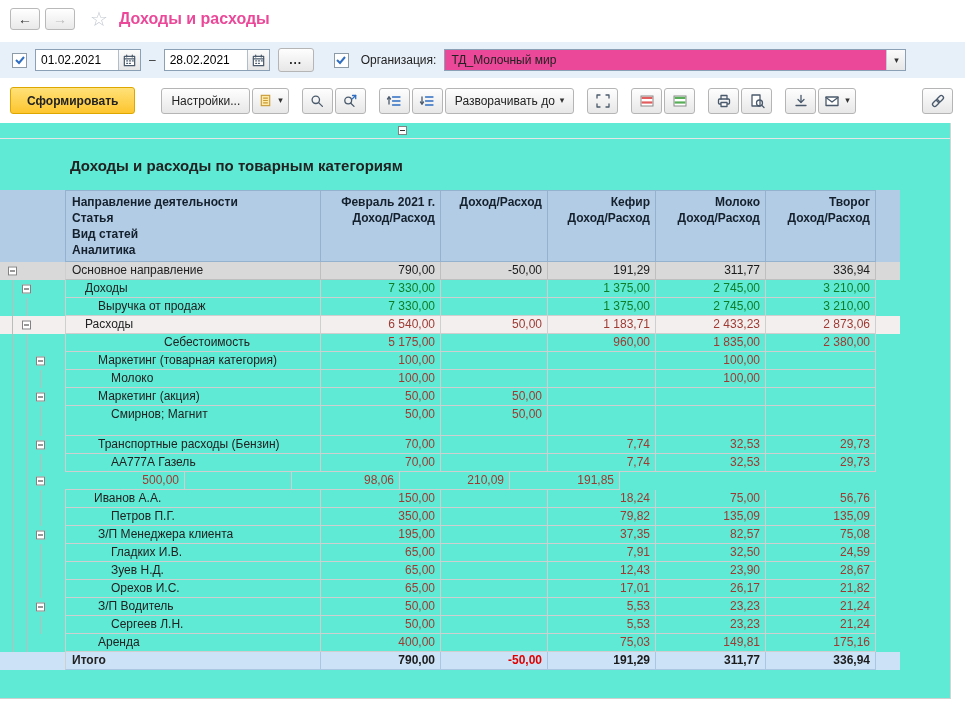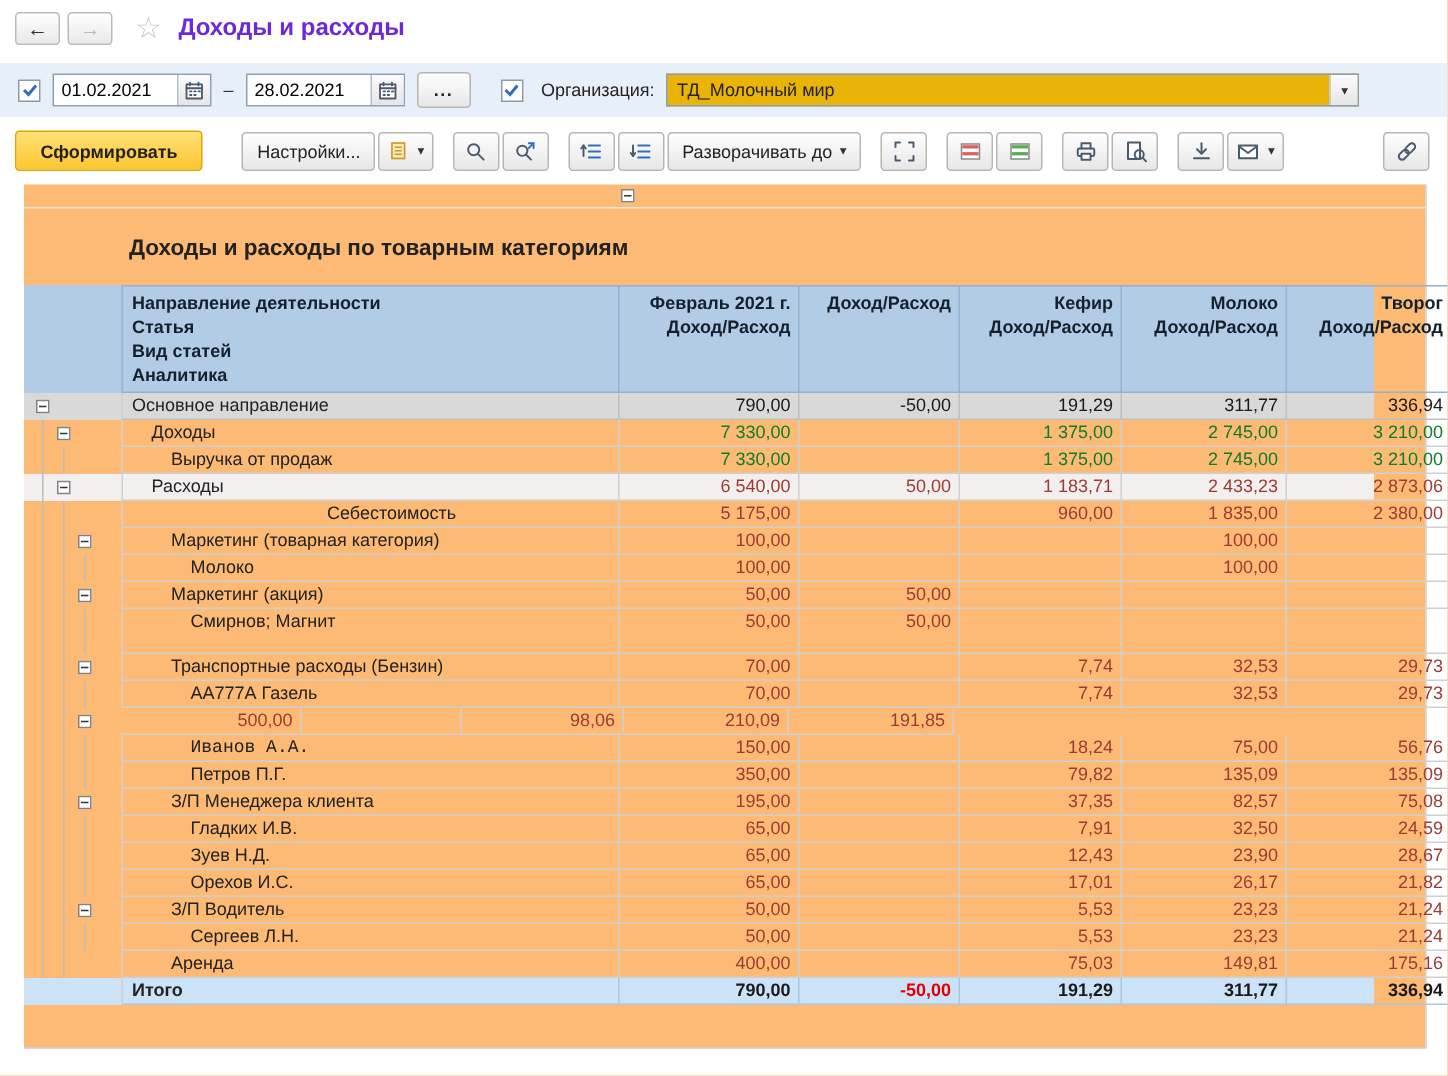--- a/index.html
+++ b/index.html
@@ -12,66 +12,66 @@
 
   
   .titlebar { display:flex; align-items:center; height:38px; padding:0 10px; gap:5px; }
   .navbtn {
     width:30px; height:22px; border:1px solid #b9b9b9; border-radius:3px;
     background:linear-gradient(#ffffff,#e9e9e9); font-size:14px; font-weight:bold;
     display:flex; align-items:center; justify-content:center; color:#333; padding:0; cursor:pointer;
   }
   .navbtn.disabled { color:#bdbdbd; }
   .star { font-size:20px; color:#c3c9d1; margin:0 6px 0 10px; line-height:1; }
-  .page-title { font-size:16px; font-weight:bold; margin:0; color:#6d28d9; }
+  .page-title { font-size:16px; font-weight:bold; margin:0; color:#ec4899; }
 
   
   .filterbar { display:flex; align-items:center; height:36px; background:#e7eff8; margin-top:4px; padding:0 12px; gap:8px; }
   .cbx { width:15px; height:15px; background:#fff; border:1px solid #8d9aa8; display:inline-flex; align-items:center; justify-content:center; flex:none; cursor:pointer; }
   .datefield { display:flex; height:22px; border:1px solid #8ba0b5; background:#fff; }
   .datefield input { border:0; width:82px; padding:0 5px; font:inherit; outline:none; background:transparent; }
   .calbtn { width:22px; border:0; border-left:1px solid #aebecd; background:linear-gradient(#fbfbfb,#e6e6e6); display:flex; align-items:center; justify-content:center; padding:0; cursor:pointer; }
   .dash { color:#333; }
   .btn {
     height:26px; border:1px solid #b5b5b5; border-radius:3px;
     background:linear-gradient(#fefefe,#e7e7e7); font:inherit; color:#222;
     display:inline-flex; align-items:center; justify-content:center; padding:0 9px; gap:5px; cursor:pointer;
   }
   .more-btn { height:24px; width:36px; font-weight:bold; letter-spacing:1px; }
   .org-label { margin-left:4px; }
-  .combo { display:flex; align-items:center; height:22px; border:1px solid #8ba0b5; background:#eab308; width:462px; }
+  .combo { display:flex; align-items:center; height:22px; border:1px solid #8ba0b5; background:#ec4899; width:462px; }
   .combo .val { flex:1; padding:0 6px; white-space:nowrap; overflow:hidden; }
   .combo .arrowbtn { width:19px; height:100%; border:0; border-left:1px solid #c3ccd6; background:linear-gradient(#fbfbfb,#e6e6e6); font-size:9px; color:#444; cursor:pointer; }
   .caret { font-size:9px; color:#333; line-height:1; }
 
   
   .toolbar { display:flex; align-items:center; padding:9px 12px 9px 10px; gap:2px; }
   .btn.generate { background:linear-gradient(#ffe178,#fdc52f); border-color:#dda700; font-weight:bold; padding:0 16px; height:27px; }
   .iconbtn { width:31px; padding:0; }
   .splitbtn { padding:0 5px; }
   .gap { margin-left:11px; }
   .push-right { margin-left:auto; }
   .icon-stroke { stroke:#4a5a6c; fill:none; stroke-width:1.3; stroke-linecap:round; stroke-linejoin:round; }
 
   
-  .report { position:relative; margin:0 14px 0 16px; height:576px; border-right:1px solid #d5d5d5; border-bottom:1px solid #cfcfcf; background:#fdba74; }
+  .report { position:relative; margin:0 14px 0 0; height:576px; border-right:1px solid #d5d5d5; border-bottom:1px solid #cfcfcf; background:#5eead4; }
   .colgutter { height:16px; border-bottom:1px solid #e6e6e6; position:relative; }
   .minusbox { position:absolute; width:9px; height:9px; background:#fff; border:1px solid #828282; top:50%; transform:translateY(-50%); cursor:pointer; }
   .minusbox::after { content:""; position:absolute; left:1px; right:1px; top:3px; border-top:1px solid #333; }
   .colgutter .minusbox { left:398px; top:3px; transform:none; }
   .report-title { font-size:15px; font-weight:bold; margin:18px 0 16px 70px; color:#222; }
 
   .rtable { width:900px; }
   .thead { display:flex; background:#b2cce6; font-weight:bold; color:#14202c; }
   .thead .cell { border:0 solid #94b1cd; border-right-width:1px; border-bottom-width:1px; border-top-width:1px; padding:3px 5px; line-height:16px; }
   .thead .hleft { border-left-width:1px; text-align:left; padding-left:6px; }
   .thead .hcol { text-align:right; }
   .gutter-cell { width:65px; flex:none; position:relative; }
   .cell { flex:none; }
-  .cell.label { width:332px; padding-right:4px; }
+  .cell.label { width:256px; padding-right:4px; }
   .cell.val { text-align:right; padding-right:5px; }
   .c0 { width:120px; } .c1 { width:107px; } .c2 { width:108px; } .c3 { width:110px; } .c4 { width:110px; }
 
   .trow { display:flex; min-height:17px; line-height:17px; }
   .trow .cell { border-right:1px solid #cfcfcf; border-bottom:1px solid #cfcfcf; }
   .trow .cell.label { border-left:1px solid #cfcfcf; }
   .vc-green { color:#0f7d28; }
   .vc-red { color:#9e3a32; }
   .vc-black { color:#1a1a1a; }
   .vc-brightred { color:#e00000; font-weight:bold; }
@@ -484,21 +484,21 @@
             <div class="cell val c2 vc-red">98,06</div>
             <div class="cell val c3 vc-red">210,09</div>
             <div class="cell val c4 vc-red">191,85</div>
           </div>
           <div class="trow">
             <div class="gutter-cell">
               <i class="vline" style="left: 12px;"></i>
               <i class="vline" style="left: 26px;"></i>
               <i class="vline" style="left: 40px;"></i>
             </div>
-            <div class="cell label" style="padding-left: 45px; font-family: Liberation Mono, monospace;">
+            <div class="cell label" style="padding-left: 28px;">
               <div>Иванов А.А.</div>
             </div>
             <div class="cell val c0 vc-red">150,00</div>
             <div class="cell val c1 vc-red"></div>
             <div class="cell val c2 vc-red">18,24</div>
             <div class="cell val c3 vc-red">75,00</div>
             <div class="cell val c4 vc-red">56,76</div>
           </div>
           <div class="trow">
             <div class="gutter-cell">

